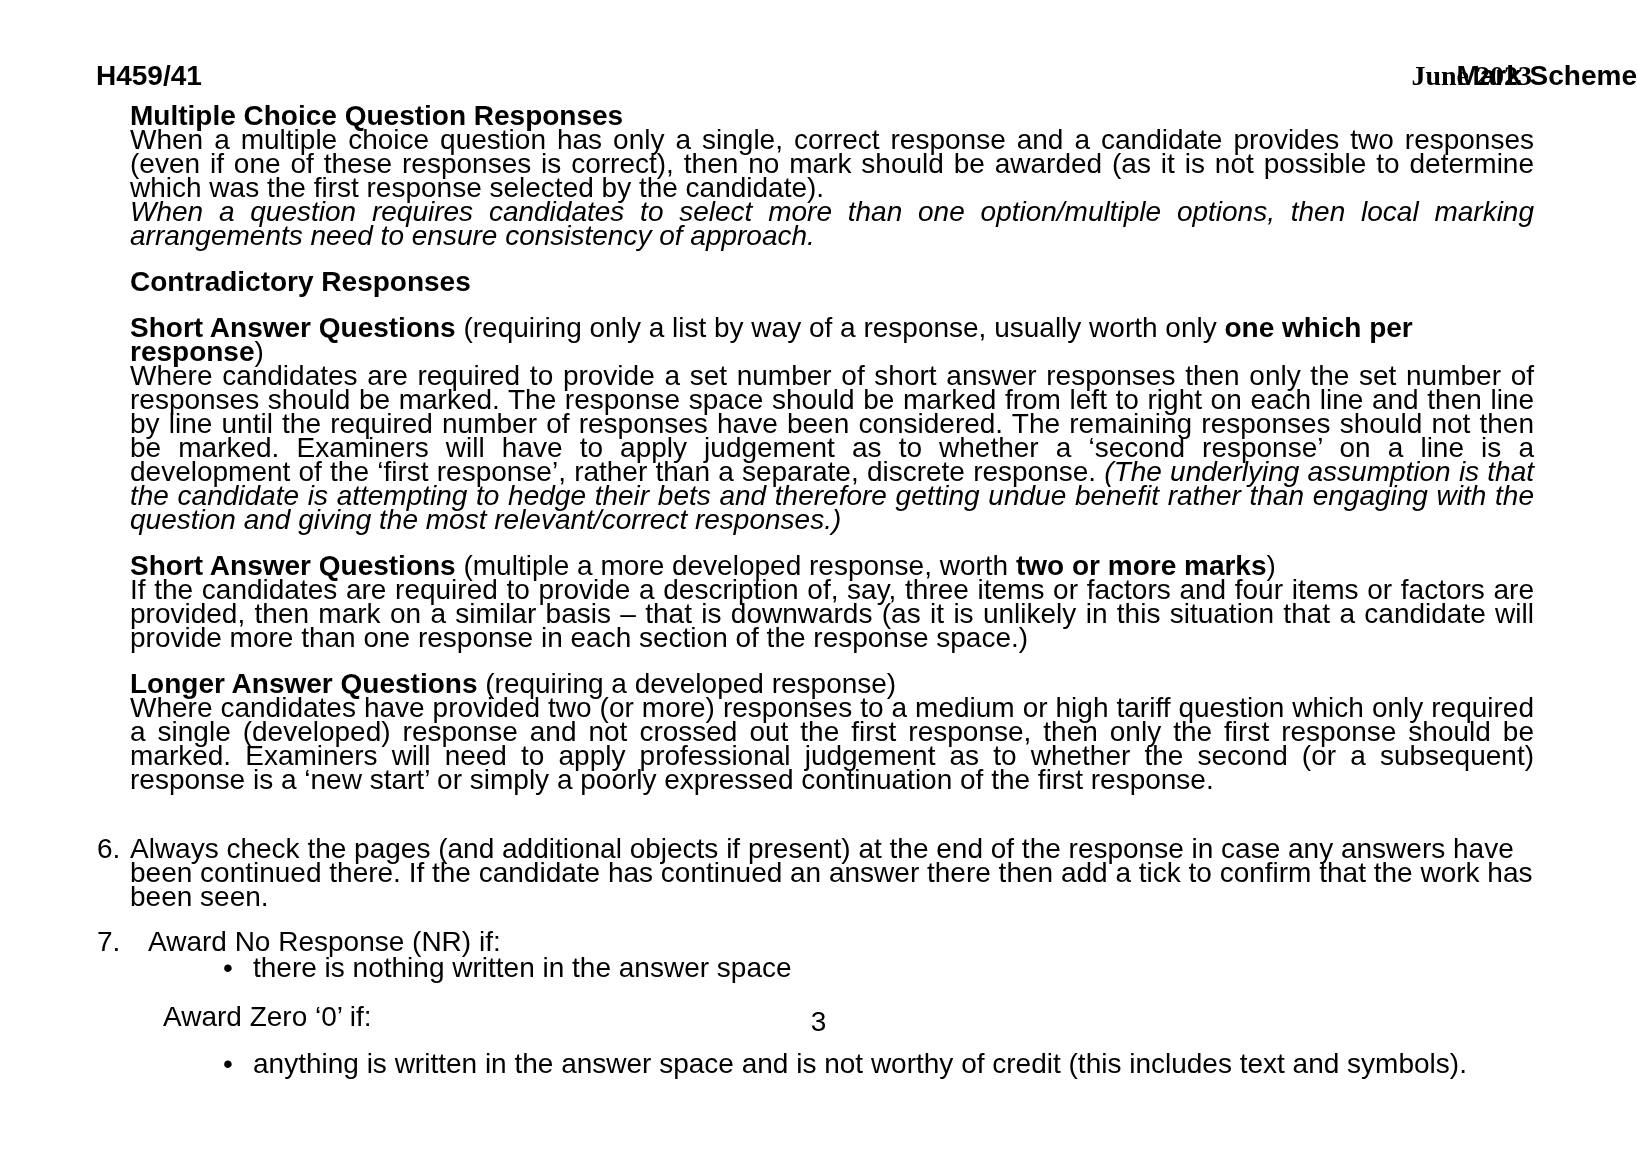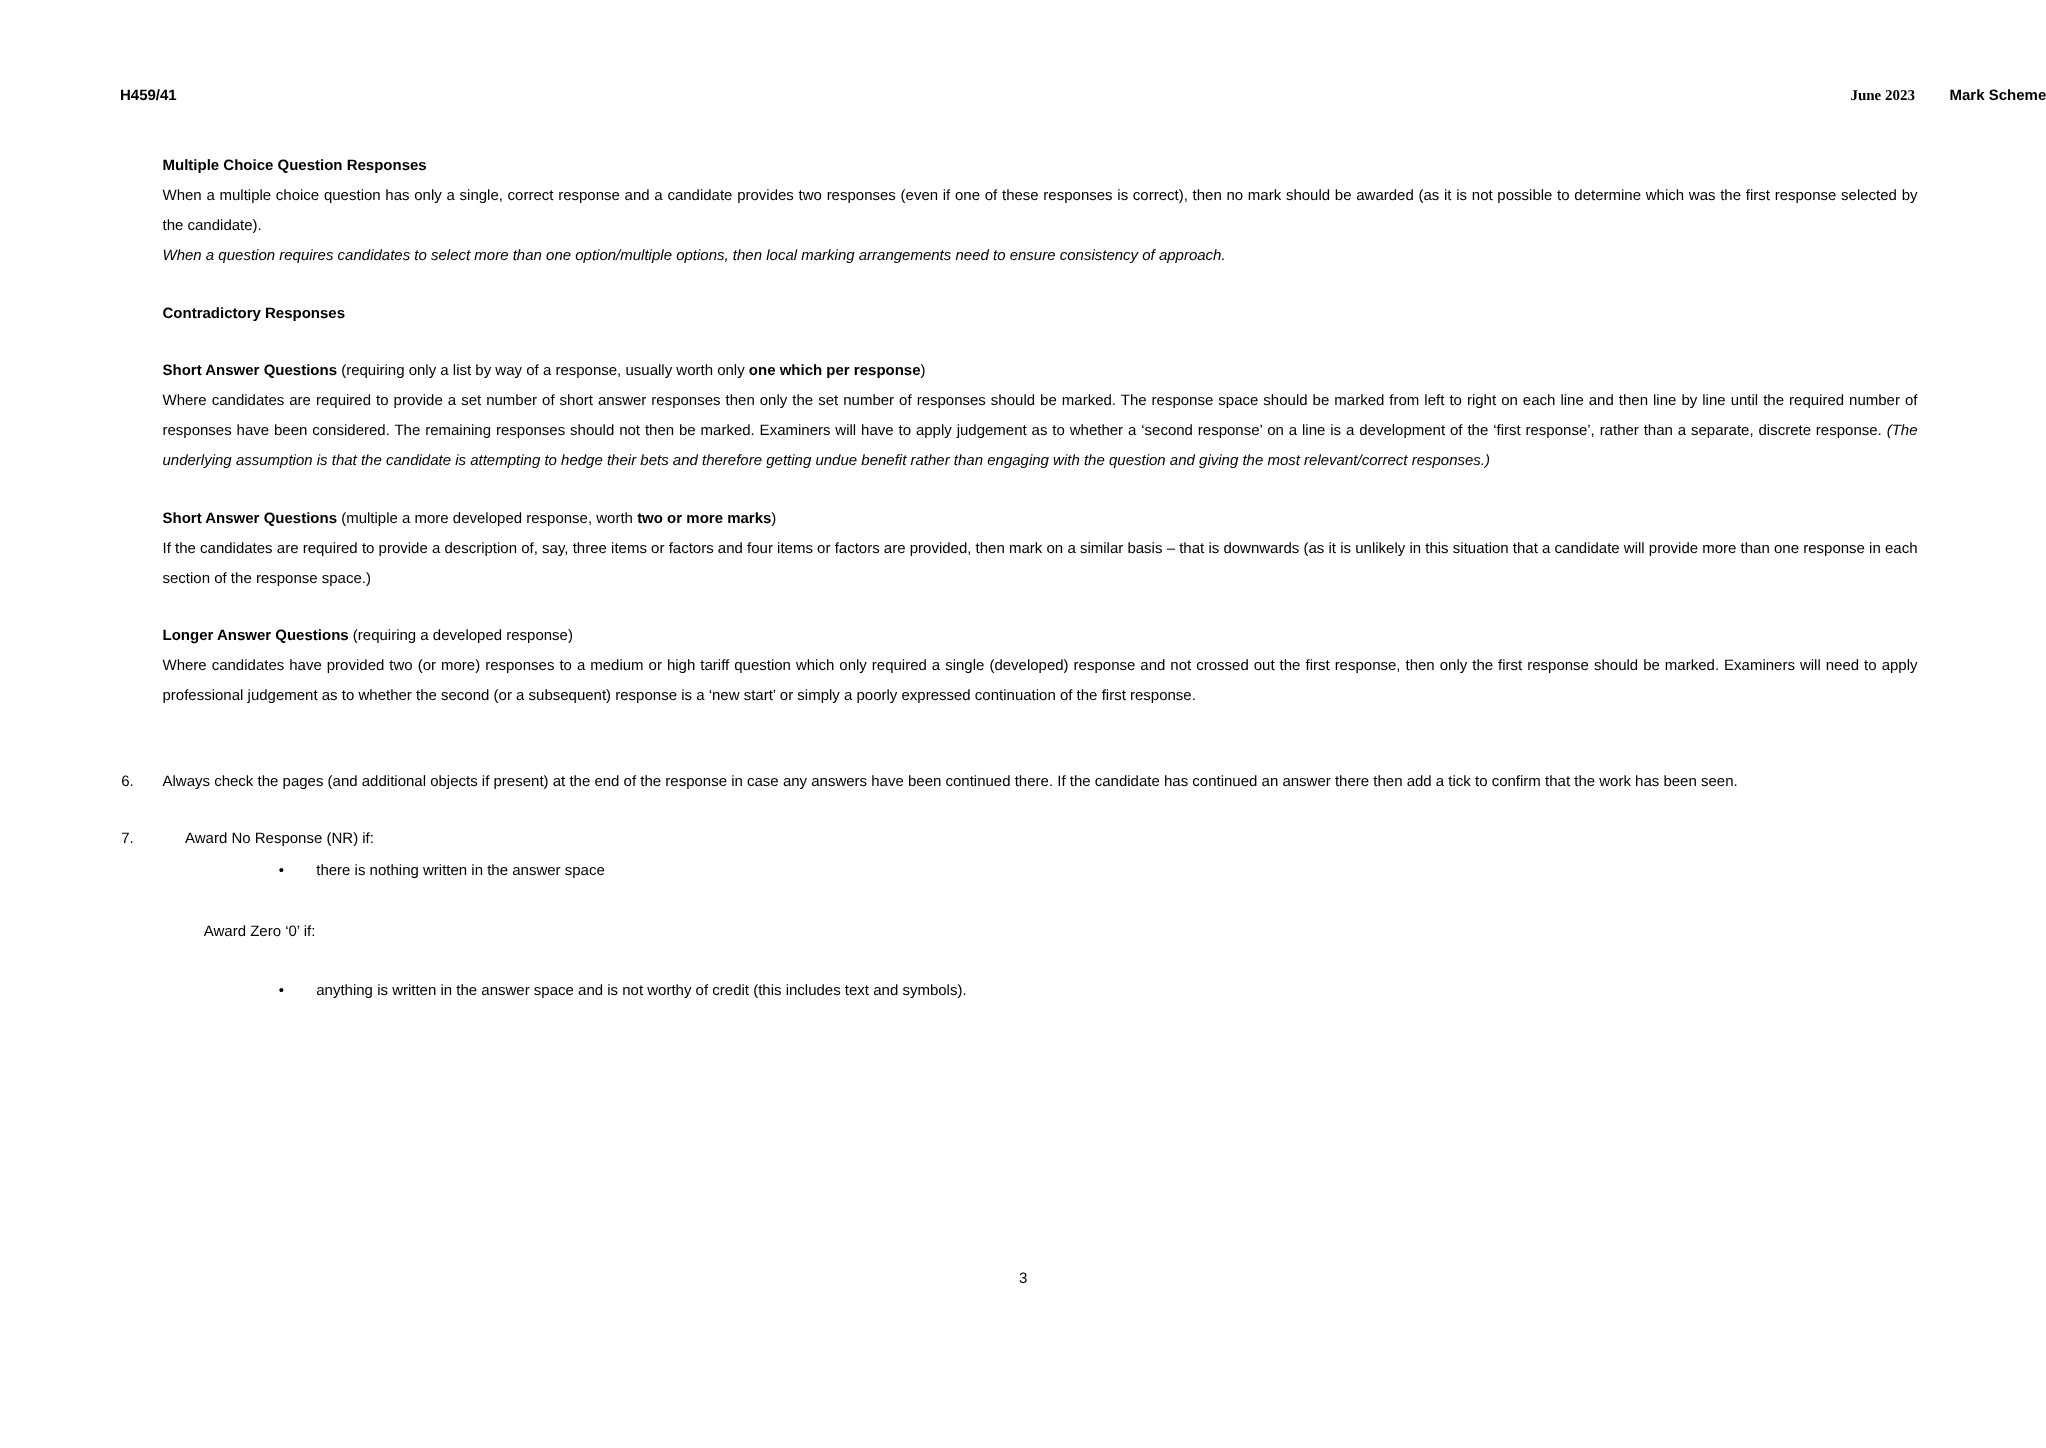--- a/index.html
+++ b/index.html
@@ -4,33 +4,33 @@
 <style>
   html,body{margin:0;padding:0;background:#ffffff;}
   .page{
     position:relative;
     width:1637px;height:1158px;
     box-sizing:border-box;
     padding:64px 103px 0 96px;
     background:#ffffff;
     color:#000000;
     font-family:"Liberation Sans","DejaVu Sans",sans-serif;
-    font-size:12px;
+    font-size:28px;
     line-height:24px;
     overflow:hidden;
   }
   .b{font-weight:bold;}
   .i{font-style:italic;}
   .hdr{position:relative;height:24px;font-weight:bold;}
   .hdr-left{position:absolute;left:0;top:0;}
   .hdr-center{position:absolute;left:-96px;right:-103px;top:0;text-align:right;}
   .hdr-right{position:absolute;right:2px;top:0;font-family:Liberation Serif, serif;}
   .content{margin-left:34px;width:1404px;}
   .sec{margin-top:22px;}
-  .sec.first{margin-top:32px;}
+  .sec.first{margin-top:16px;}
   .p.j{text-align:justify;}
   .numitem{display:flex;margin-left:1px;}
   .numitem .num{flex:0 0 33px;}
   .numitem.wide .num{flex:0 0 51px;}
   .numitem .ibody{width:1404px;}
   .item6{margin-top:45px;}
   .item7{margin-top:21px;}
   .bullet-row{display:flex;margin-left:127px;}
   .bullet-row .dot{flex:0 0 30px;}
   .bullet-nr{margin-top:2px;}

